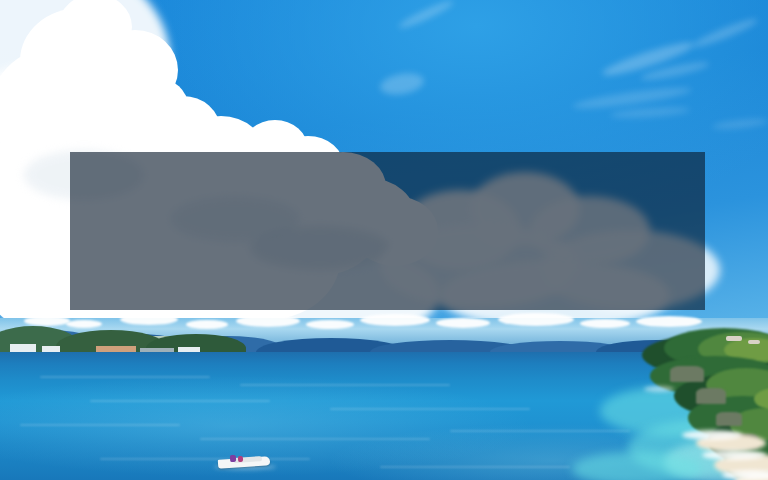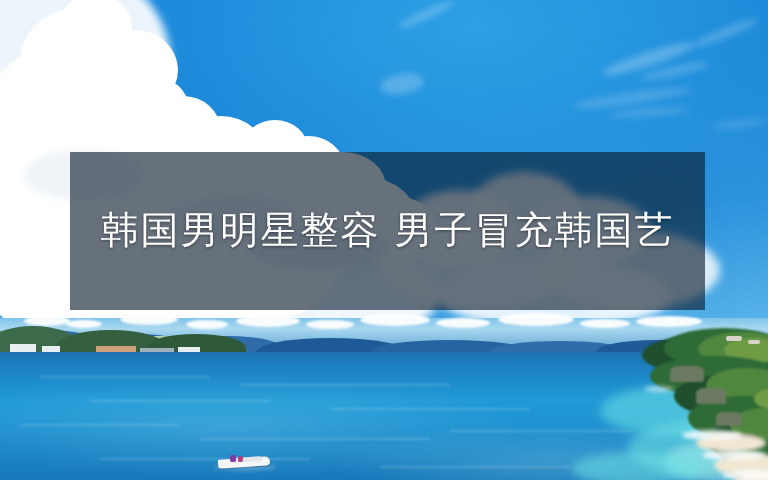--- a/index.html
+++ b/index.html
@@ -370,16 +370,15 @@
 
   <div class="boat">
     <div class="boat-wake"></div>
     <div class="boat-hull"></div>
     <div class="boat-deck"></div>
     <div class="boat-fig" style="left:12px;"></div>
     <div class="boat-fig p2"></div>
   </div>
 
   <div class="headline-band">
-    <div class="headline-line">韩国男明星整容 男子冒充韩国艺</div>
   </div>
 
 </div>
 
 </body></html>

